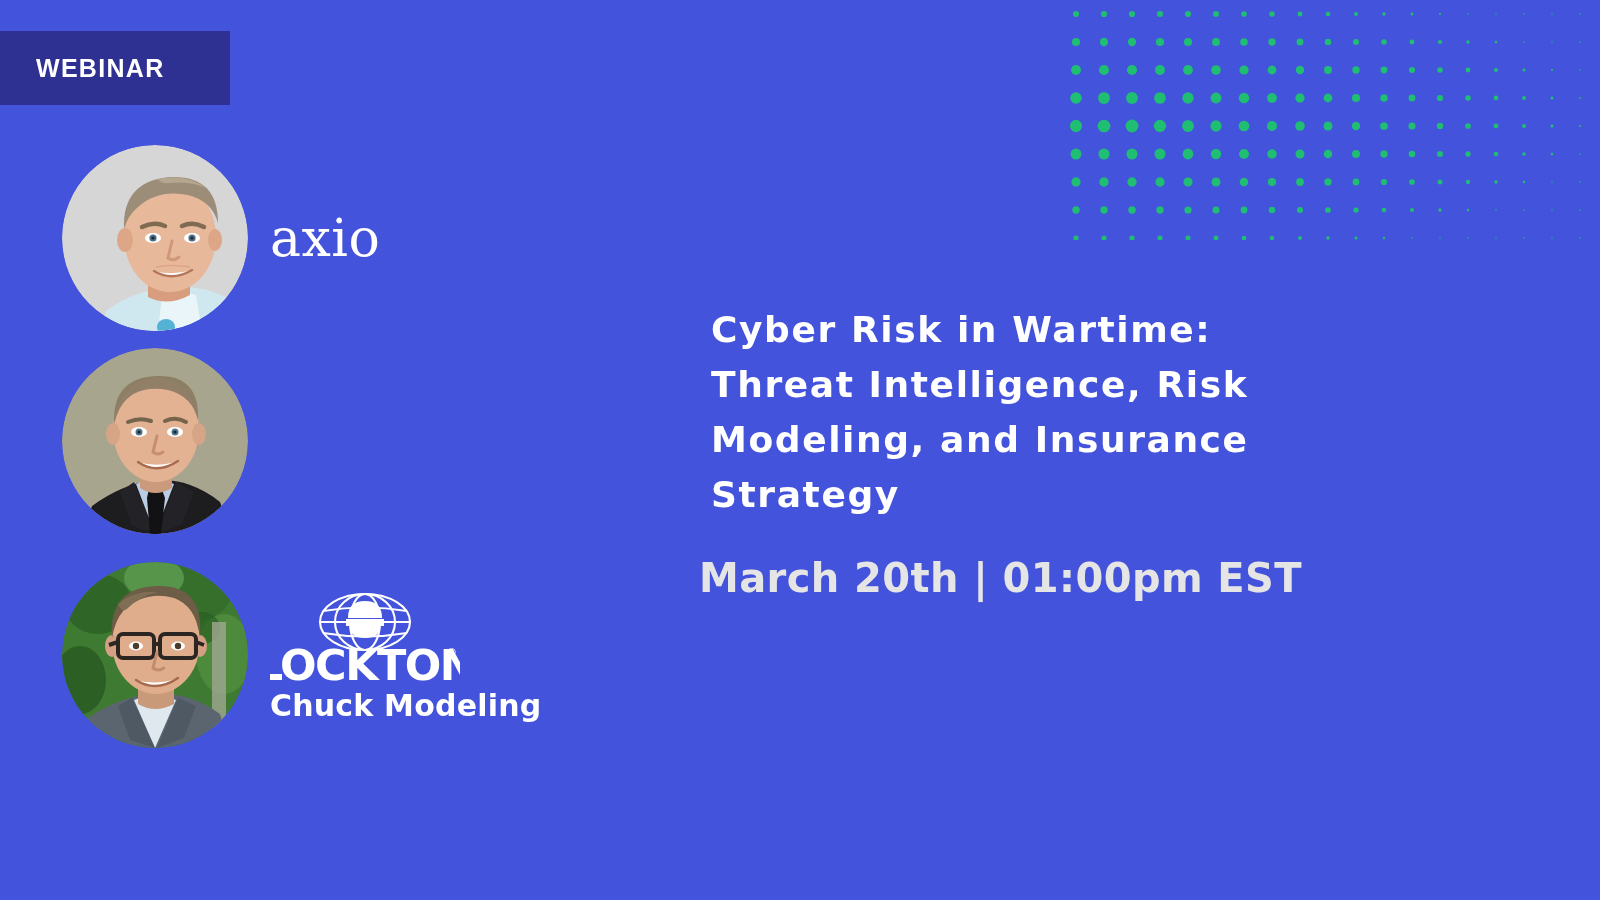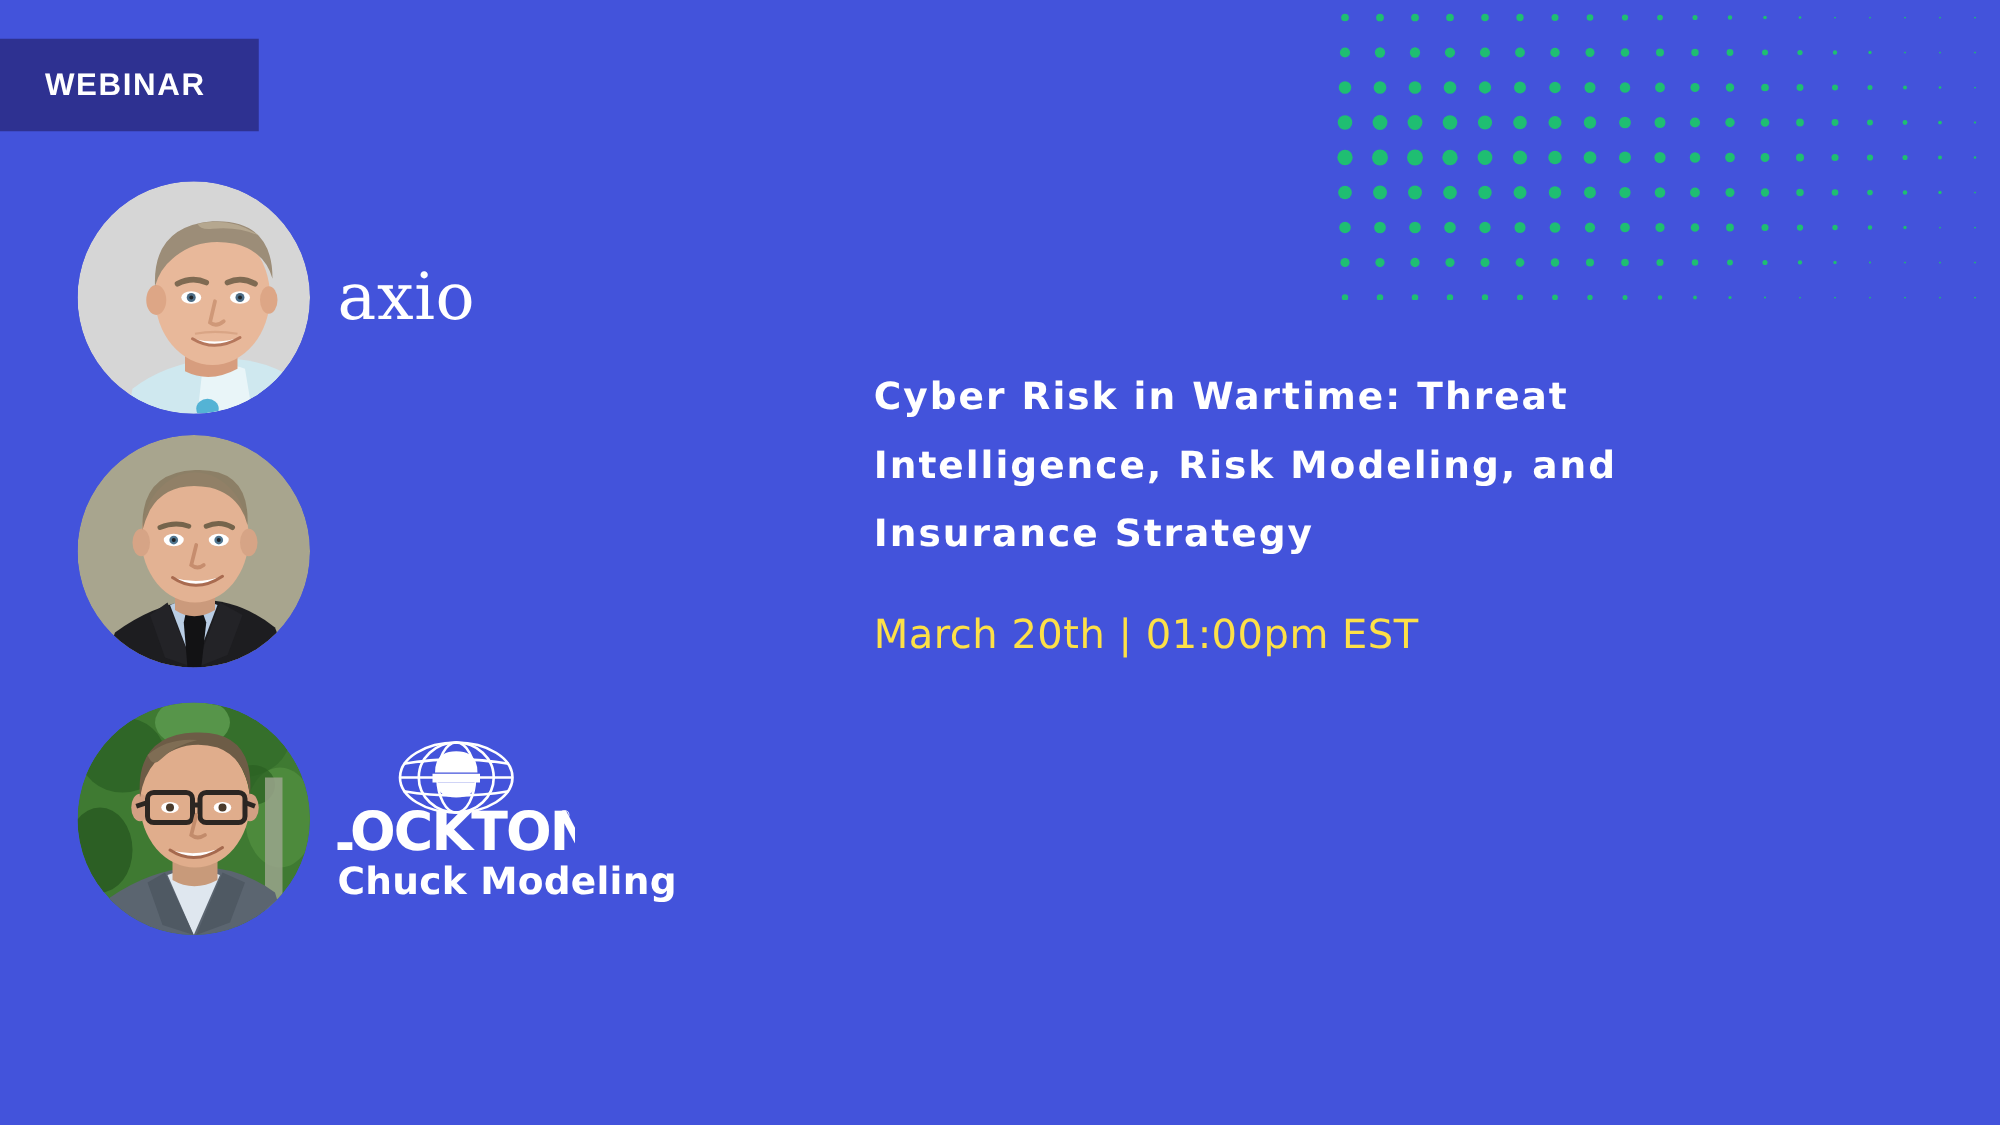--- a/index.html
+++ b/index.html
@@ -25,21 +25,21 @@
     width: 540px;
     height: 240px;
     pointer-events: none;
   }
 
   
   .badge {
     position: absolute;
     left: 0;
     top: 31px;
-    width: 207px;
+    width: 230px;
     height: 74px;
     background: #2e3191;
     display: flex;
     align-items: center;
   }
   .badge-label {
     color: #ffffff;
     font-size: 25px;
     font-weight: bold;
     letter-spacing: 1.3px;
@@ -100,31 +100,31 @@
 
   
   .content {
     position: absolute;
     left: 699px;
     top: 290px;
     width: 660px;
   }
   .title {
     color: #ffffff;
-    font-size: 30px;
+    font-size: 36px;
     line-height: 55px;
     font-weight: bold;
     letter-spacing: 1.6px;
-    margin: 0;
+    margin: 12px;
     font-family: "DejaVu Sans", sans-serif;
   }
   .datetime {
-    color: #fde047;
-    font-size: 32px;
-    font-weight: normal;
+    color: #e5e5e5;
+    font-size: 40px;
+    font-weight: bold;
     letter-spacing: 0.4px;
     margin: 33px 0 0 0;
     font-family: "DejaVu Sans", sans-serif;
   }
 </style>
 </head>
 <body>
 
 <div class="canvas">
 

